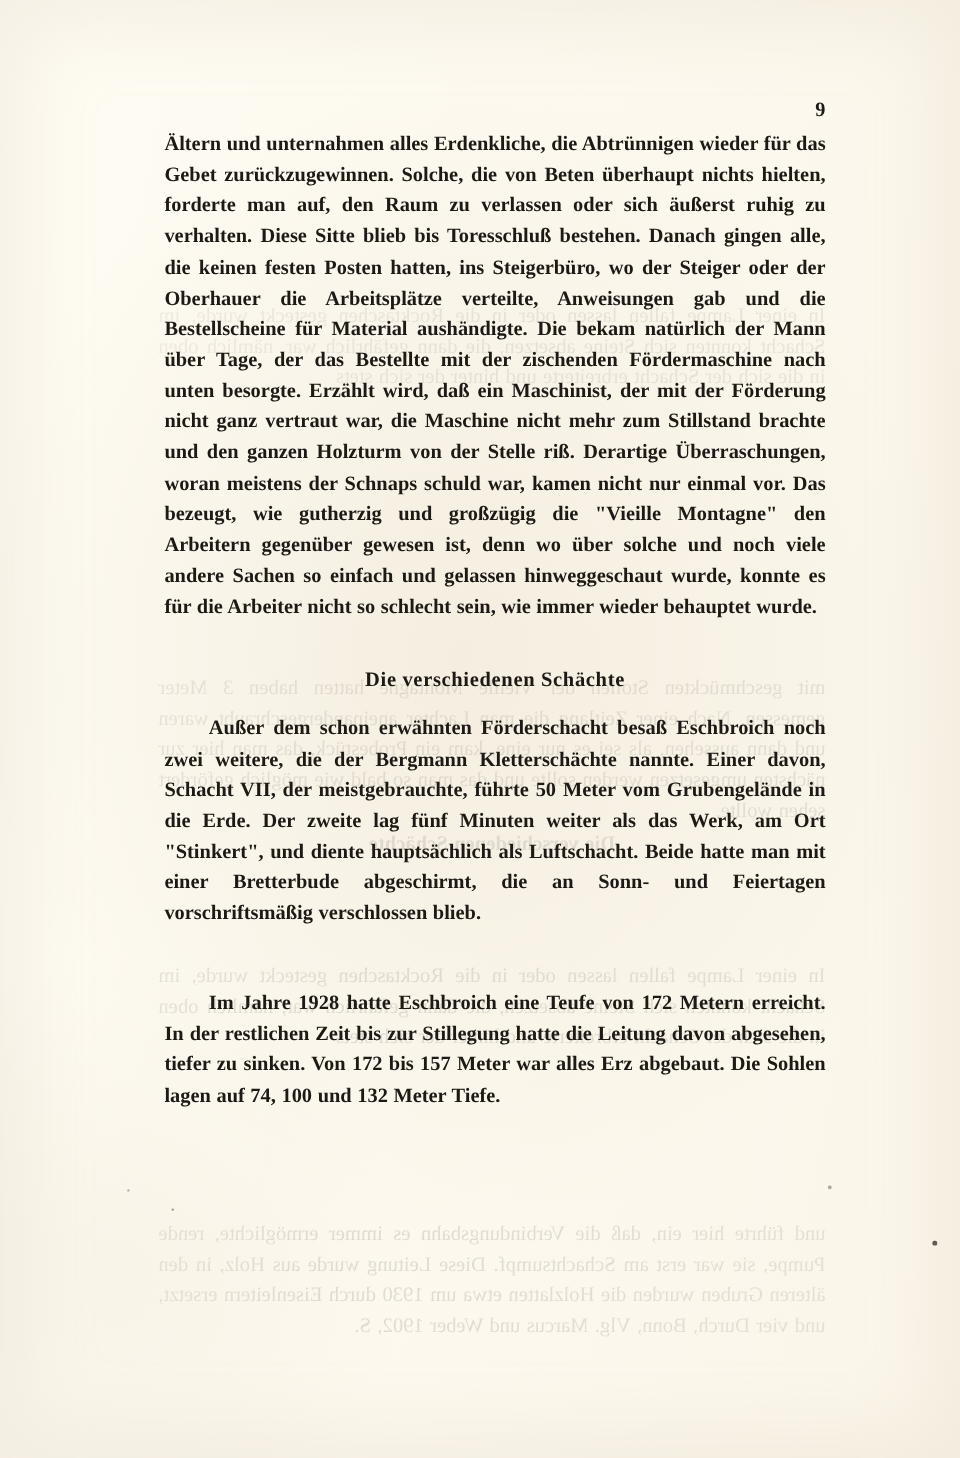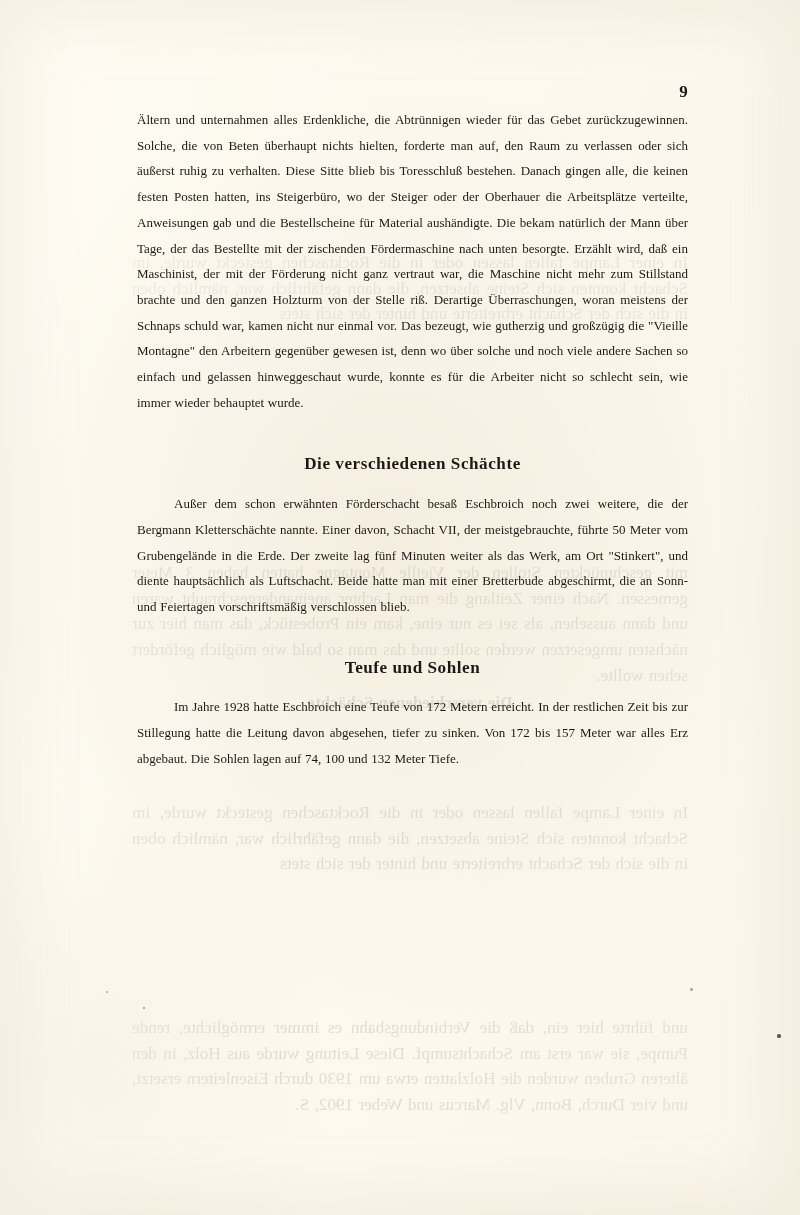--- a/index.html
+++ b/index.html
@@ -65,27 +65,28 @@
   .folio {
     text-align: right;
     font-size: 17px;
     line-height: 20px;
     font-weight: bold;
     letter-spacing: 0.2px;
     margin: 0 0 5px 0;
   }
   p.body {
     margin: 0;
-    font-size: 13px;
+    font-size: 17px;
     line-height: 25.7px;
     text-align: justify;
     text-justify: inter-word;
     hyphens: none;
     word-spacing: 0.4px;
     text-indent: 0;
+    font-weight: bold;
   }
   p.body.indent { text-indent: 37px; }
   h2.section {
     margin: 0;
     font-size: 17.1px;
     line-height: 25.7px;
     font-weight: bold;
     text-align: center;
     letter-spacing: 0.55px;
   }
@@ -128,21 +129,20 @@
 
     <p class="body">Ältern und unternahmen alles Erdenkliche, die Abtrünnigen wieder für das Gebet zurückzugewinnen. Solche, die von Beten überhaupt nichts hielten, forderte man auf, den Raum zu verlassen oder sich äußerst ruhig zu verhalten. Diese Sitte blieb bis Toresschluß bestehen. Danach gingen alle, die keinen festen Posten hatten, ins Steigerbüro, wo der Steiger oder der Oberhauer die Arbeitsplätze verteilte, Anweisungen gab und die Bestellscheine für Material aushändigte. Die bekam natürlich der Mann über Tage, der das Bestellte mit der zischenden Fördermaschine nach unten besorgte. Erzählt wird, daß ein Maschinist, der mit der Förderung nicht ganz vertraut war, die Maschine nicht mehr zum Stillstand brachte und den ganzen Holzturm von der Stelle riß. Derartige Überraschungen, woran meistens der Schnaps schuld war, kamen nicht nur einmal vor. Das bezeugt, wie gutherzig und großzügig die "Vieille Montagne" den Arbeitern gegenüber gewesen ist, denn wo über solche und noch viele andere Sachen so einfach und gelassen hinweggeschaut wurde, konnte es für die Arbeiter nicht so schlecht sein, wie immer wieder behauptet wurde.</p>
 
     <div class="gap-before-heading"></div>
     <h2 class="section">Die verschiedenen Schächte</h2>
     <div class="gap-after-heading"></div>
 
     <p class="body indent">Außer dem schon erwähnten Förderschacht besaß Eschbroich noch zwei weitere, die der Bergmann Kletterschächte nannte. Einer davon, Schacht VII, der meistgebrauchte, führte 50 Meter vom Grubengelände in die Erde. Der zweite lag fünf Minuten weiter als das Werk, am Ort "Stinkert", und diente hauptsächlich als Luftschacht. Beide hatte man mit einer Bretterbude abgeschirmt, die an Sonn- und Feiertagen vorschriftsmäßig verschlossen blieb.</p>
 
     <div class="gap-before-heading2"></div>
-    <h2 class="section">Teufe und Sohlen</h2>
     <div class="gap-after-heading2"></div>
 
     <p class="body indent">Im Jahre 1928 hatte Eschbroich eine Teufe von 172 Metern erreicht. In der restlichen Zeit bis zur Stillegung hatte die Leitung davon abgesehen, tiefer zu sinken. Von 172 bis 157 Meter war alles Erz abgebaut. Die Sohlen lagen auf 74, 100 und 132 Meter Tiefe.</p>
 
   </div>
 
   <div class="vignette"></div>
 
   <span class="speck s1"></span>
   <span class="speck s2"></span>

